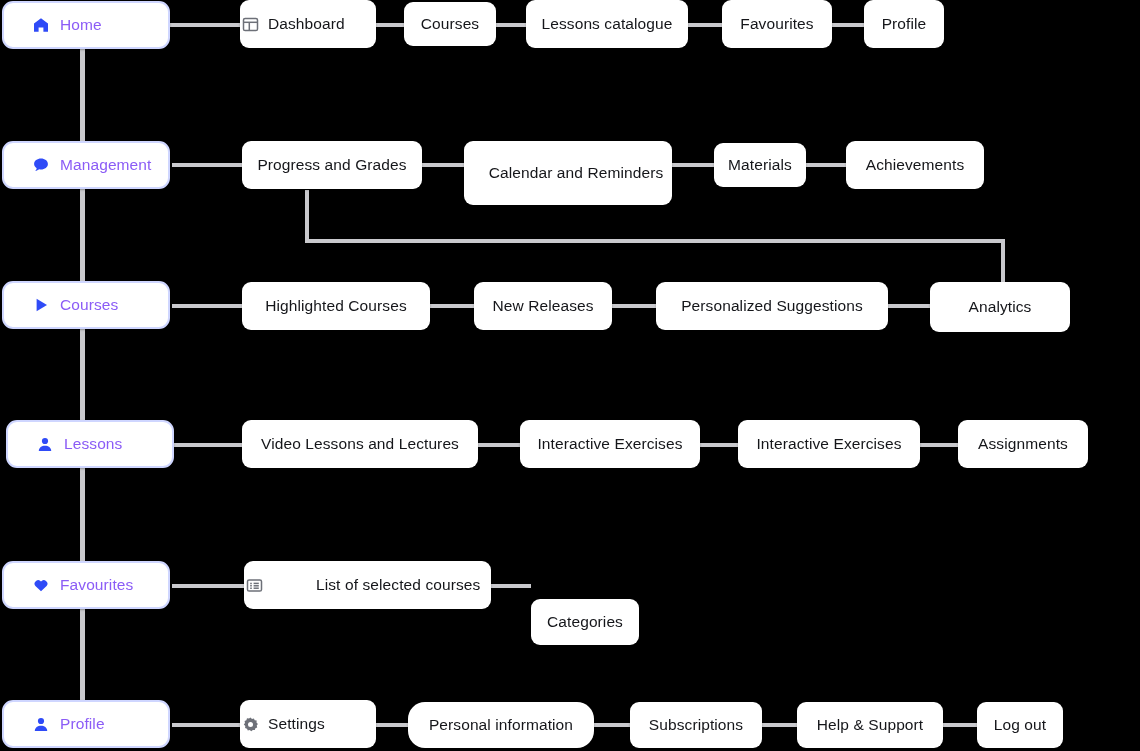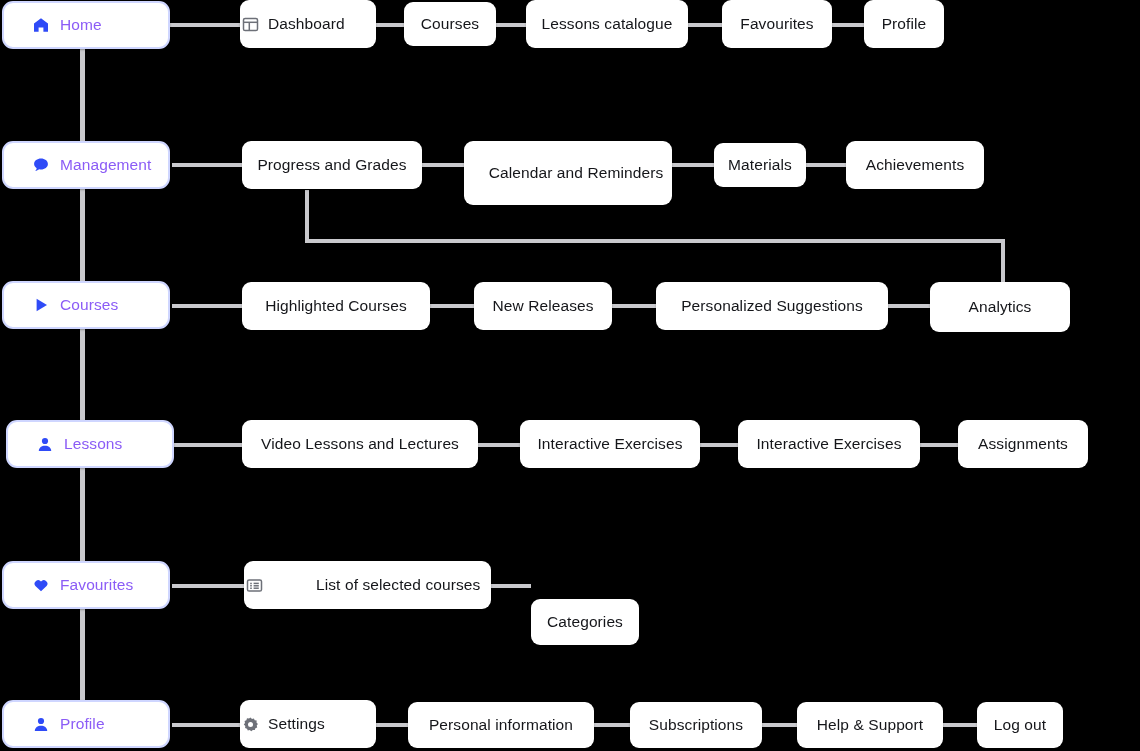--- a/index.html
+++ b/index.html
@@ -262,21 +262,21 @@
 
   <div class="node with-ico" style="left:240px; top:700px; width:136px; height:48px;">
     <span class="sec-ico">
       <svg width="17" height="17" viewBox="0 0 17 17">
           <path d="M8.5 1.6 10 3l1.9-.6.8 1.8 2 .3-.2 2 1.4 1.4-1.2 1.6.5 1.9-1.8.8-.6 1.9-2-.2-1.5 1.3-1.6-1.1-1.9.4-.8-1.8-1.9-.6.2-2L1.8 8.5 3 7 2.6 5l1.8-.8.6-1.9 2 .2z" fill="#6d7078"></path>
           <circle cx="8.5" cy="8.5" r="2.5" fill="#ffffff"></circle>
         </svg>
     </span>
     <span class="lbl">Settings</span>
   </div>
-  <div class="node" style="left:408px; top:702px; width:186px; height:46px;">
+  <div class="node" style="left:408px; top:702px; width:186px; height:46px;border-radius:17px;">
     <span class="lbl">Personal information</span>
   </div>
   <div class="node" style="left:630px; top:702px; width:132px; height:46px;">
     <span class="lbl">Subscriptions</span>
   </div>
   <div class="node" style="left:797px; top:702px; width:146px; height:46px;justify-content:center;">
     <span class="lbl">Help &amp; Support</span>
   </div>
   <div class="node" style="left:977px; top:702px; width:86px; height:46px;">
     <span class="lbl">Log out</span>

